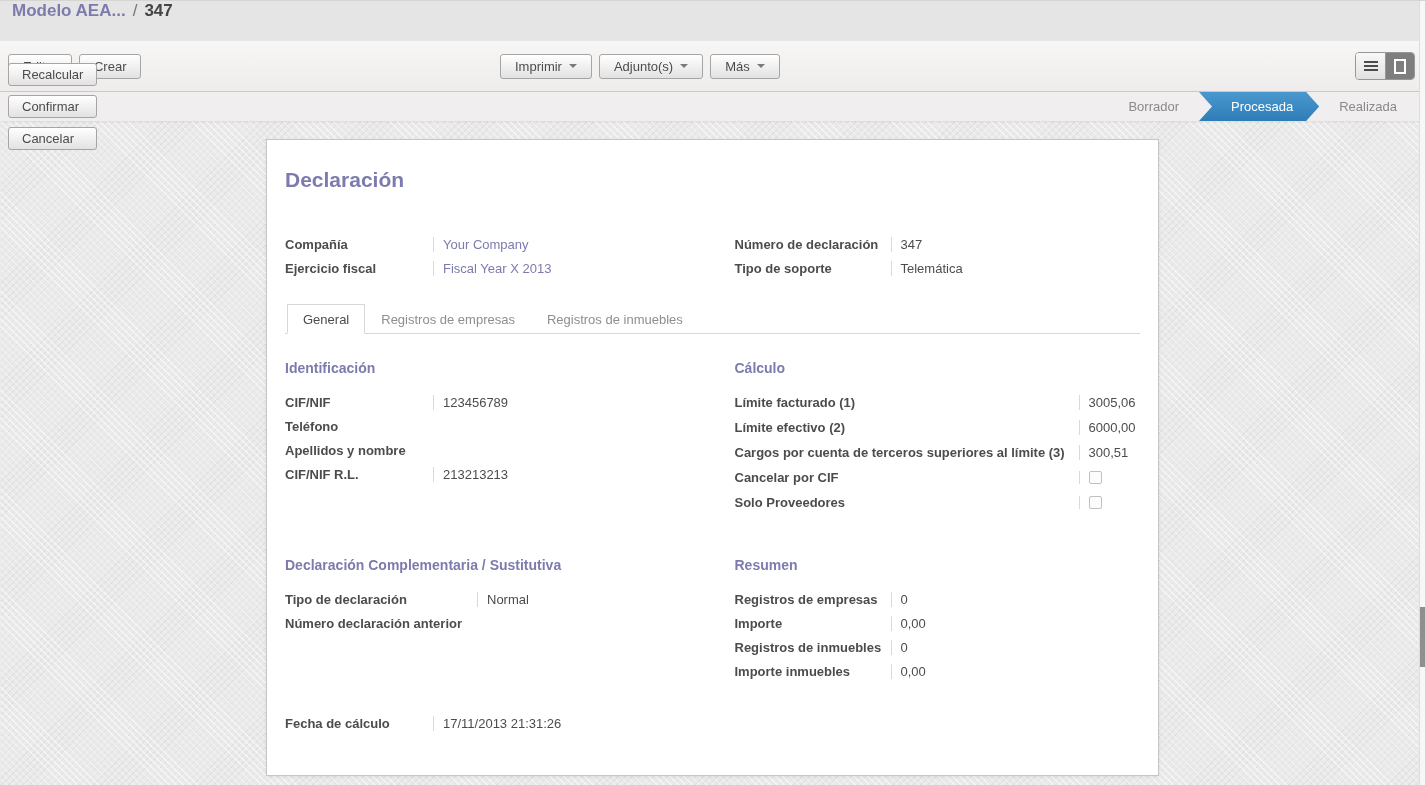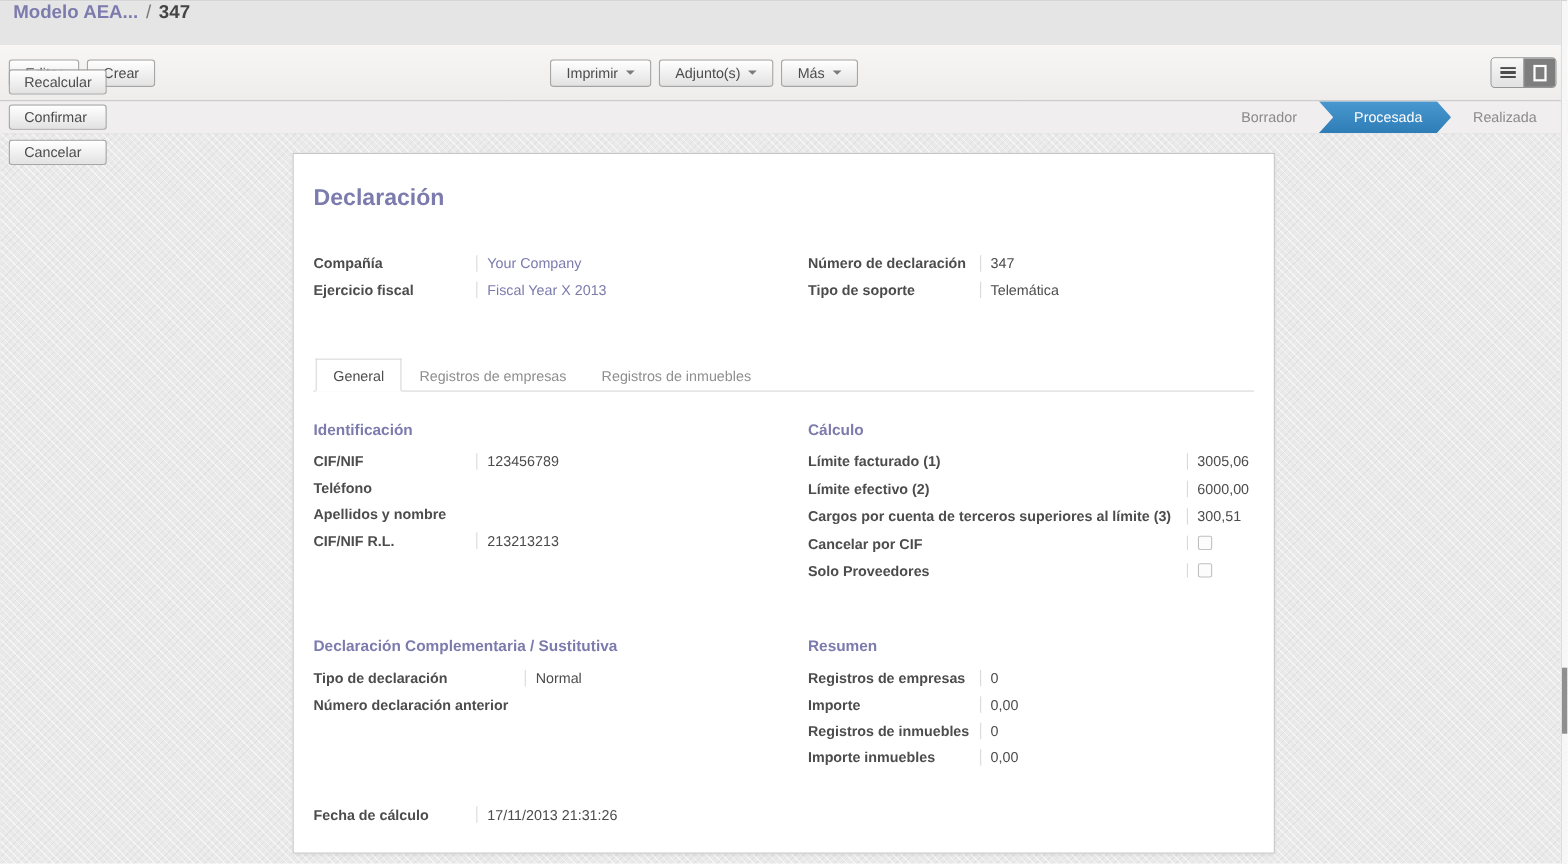--- a/index.html
+++ b/index.html
@@ -53,32 +53,32 @@
       repeating-linear-gradient(45deg, rgba(255,255,255,.55) 0 1px, rgba(255,255,255,0) 1px 5px),
       repeating-linear-gradient(135deg, rgba(170,170,170,.14) 0 1px, rgba(170,170,170,0) 1px 5px); }
 
   .sheet { width:893px; height:637px; margin:18px auto 0; background:#fff;
     border:1px solid #c6c6c6; padding:14px 18px 30px; box-shadow:0 1px 3px rgba(0,0,0,.08); }
 
   .sheet-title { font-size:21px; font-weight:bold; color:#7c7bad; margin:14px 0 40px; }
 
   .hdr-grid { display:grid; grid-template-columns:1fr 1fr; column-gap:44px; }
 
-  .frow { display:flex; align-items:flex-start; height:24px; }
+  .frow { display:flex; align-items:center; height:24px; }
   .frow25 { height:25px; }
   .flabel { font-weight:bold; display:flex; align-items:center; flex-shrink:0; padding-right:6px; }
   .fval { flex:1; border-left:1px solid #d9d9d9; padding-left:9px; display:flex; align-items:center; }
   .fval.link { color:#7c7bad; cursor:pointer; }
 
   .w148 { width:148px; } .w156 { width:156px; } .w344 { width:344px; } .w192 { width:192px; }
 
   .checkbox { width:13px; height:13px; border:1px solid #c0c0c0; background:#fcfcfc;
     border-radius:2px; display:inline-block; cursor:pointer; }
 
-  .tabs { display:flex; margin-top:46px; border-bottom:1px solid #d8d8d8; padding-left:2px; }
+  .tabs { display:flex; margin-top:24px; border-bottom:1px solid #d8d8d8; padding-left:2px; }
   .tab { padding:7px 15px 6px; color:#8e8e8e; cursor:pointer; border:1px solid transparent;
     margin-bottom:-1px; }
   .tab.active { background:#fff; color:#4c4c4c; border:1px solid #d8d8d8; border-bottom-color:#fff; }
 
   .body-grid { display:grid; grid-template-columns:1fr 1fr; column-gap:44px; row-gap:42px;
     margin-top:26px; }
   .section-title { font-size:14px; font-weight:bold; color:#7c7bad; margin-bottom:14px; }
 
   .footer-row { margin-top:28px; width:50%; }
 

